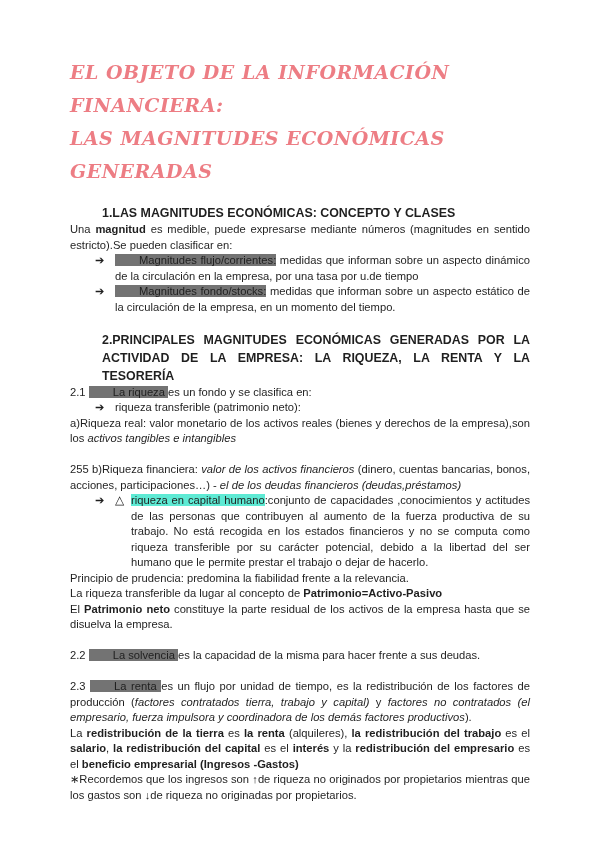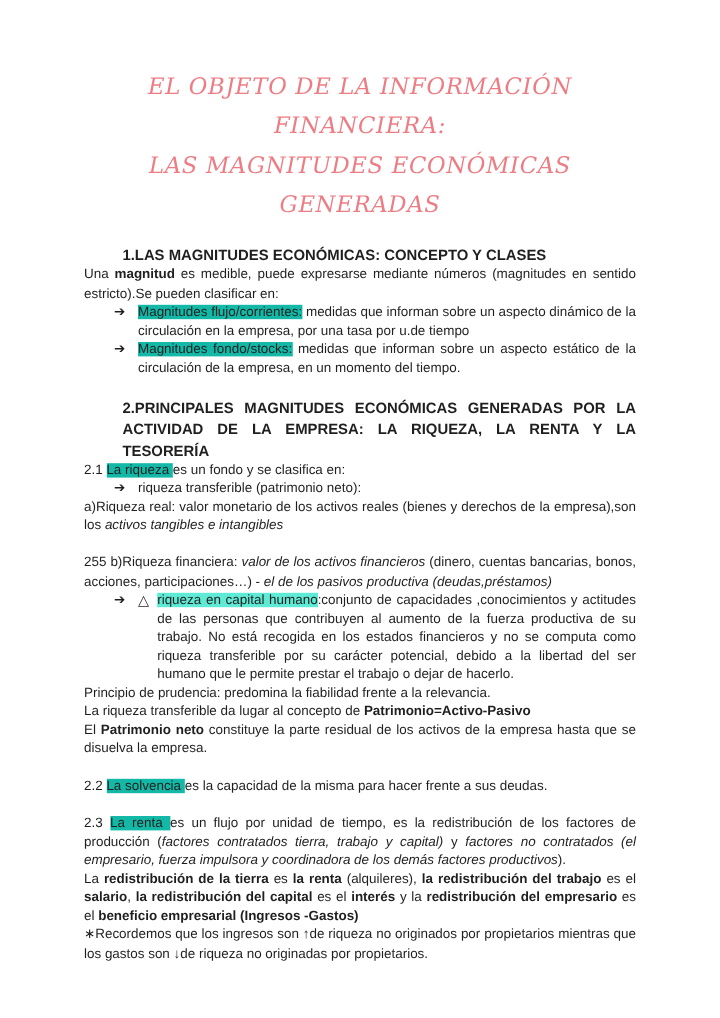--- a/index.html
+++ b/index.html
@@ -7,24 +7,24 @@
     position:relative;
     width:600px;height:848px;
     background:#ffffff;
     box-sizing:border-box;
     padding:56px 70px 0 70px;
     overflow:hidden;
     font-family:"Liberation Sans", sans-serif;
     color:#1f1f1f;
   }
   .doc-title{
-    text-align:center;
+    text-align:left;
     font-family:"DejaVu Serif", serif;
     font-style:italic;
-    font-weight:400;
+    font-weight:700;
     font-size:19px;
     line-height:33px;
     letter-spacing:0.5px;
     color:#ed7d84;
     margin-bottom:16px;
   }
   .heading{
     font-weight:bold;
     font-size:12.4px;
     line-height:18px;
@@ -53,21 +53,21 @@
     width:16px;
     font-size:12px;
   }
   .bullet .btext{
     flex:1;
     text-align:justify;
   }
   .gap{height:15.5px;}
   .b{font-weight:bold;margin-top:16px;}
   .i{font-style:italic;}
-  .hl-red{background:#14b8a6;}
+  .hl-red{background:#737373;padding-left:24px;}
   .hl-green{background:#5eead4;}
 </style>
 </head>
 <body>
 
 <div class="page">
   <div class="doc-title">
     <div>EL OBJETO DE LA INFORMACIÓN FINANCIERA:</div>
     <div>LAS MAGNITUDES ECONÓMICAS GENERADAS</div>
   </div>
@@ -84,21 +84,21 @@
       </div>
       <div class="gap"></div>
       <div class="heading"><span>2.PRINCIPALES MAGNITUDES ECONÓMICAS GENERADAS POR LA ACTIVIDAD DE LA EMPRESA: LA RIQUEZA, LA RENTA Y LA TESORERÍA</span></div>
       <div class="para"><span>2.1 </span><span class="hl-red">La riqueza </span><span>es un fondo y se clasifica en:</span></div>
       <div class="bullet">
         <span class="arrow">➔</span>
         <span class="btext"><span>riqueza transferible (patrimonio neto):</span></span>
       </div>
       <div class="para"><span>a)Riqueza real: valor monetario de los activos reales (bienes y derechos de la empresa),son los </span><span class="i">activos tangibles e intangibles</span></div>
       <div class="gap"></div>
-      <div class="para"><span>255 b)Riqueza financiera: </span><span class="i">valor de los activos financieros </span><span>(dinero, cuentas bancarias, bonos, acciones, participaciones…) - </span><span class="i">el de los pasivos productiva (deudas,préstamos)</span></div>
+      <div class="para"><span>255 b)Riqueza financiera: </span><span class="i">valor de los activos financieros </span><span>(dinero, cuentas bancarias, bonos, acciones, participaciones…) - </span><span class="i">el de los deudas financieros (deudas,préstamos)</span></div>
       <div class="bullet">
         <span class="arrow">➔</span>
         <span class="tri">△</span>
         <span class="btext"><span class="hl-green">riqueza en capital humano</span><span>:conjunto de capacidades ,conocimientos y actitudes de las personas que contribuyen al aumento de la fuerza productiva de su trabajo. No está recogida en los estados financieros y no se computa como riqueza transferible por su carácter potencial, debido a la libertad del ser humano que le permite prestar el trabajo o dejar de hacerlo.</span></span>
       </div>
       <div class="para"><span>Principio de prudencia: predomina la fiabilidad frente a la relevancia.</span></div>
       <div class="para"><span>La riqueza transferible da lugar al concepto de </span><span class="b">Patrimonio=Activo-Pasivo</span></div>
       <div class="para"><span>El </span><span class="b">Patrimonio neto</span><span> constituye la parte residual de los activos de la empresa hasta que se disuelva la empresa.</span></div>
       <div class="gap"></div>
       <div class="para"><span>2.2 </span><span class="hl-red">La solvencia </span><span>es la capacidad de la misma para hacer frente a sus deudas.</span></div>

